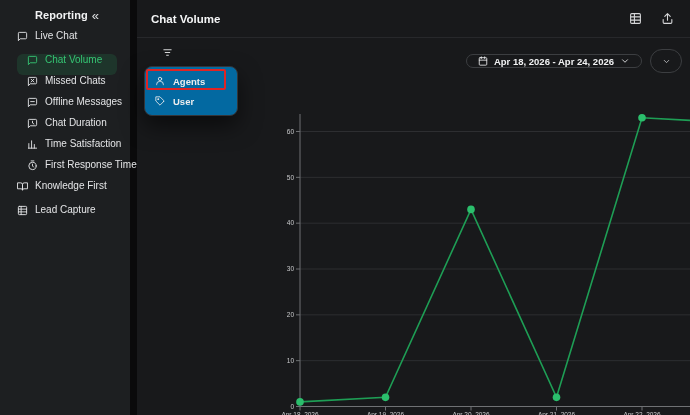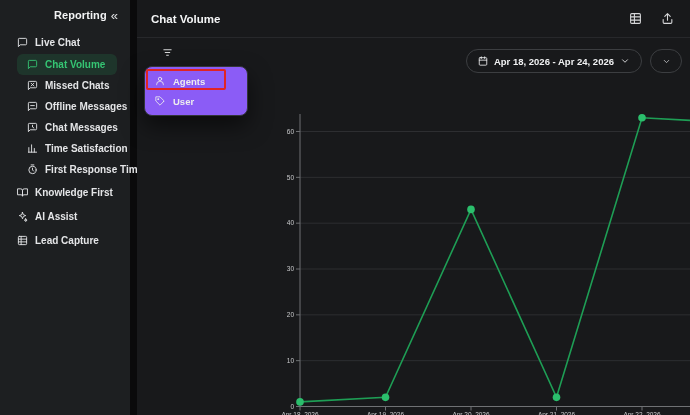--- a/index.html
+++ b/index.html
@@ -2,51 +2,51 @@
 <html><head>
 <meta charset="utf-8">
 <style>
   * { margin:0; padding:0; box-sizing:border-box; }
   html,body { width:690px; height:415px; background:#0a0a0b; overflow:hidden; }
   body { font-family:"Liberation Sans","DejaVu Sans",sans-serif; position:relative; }
   .page { position:absolute; inset:0; width:690px; height:415px; background:#0a0a0b; }
 
   
   .sidebar { position:absolute; left:0; top:0; width:130px; height:415px; background:#1d1f21; }
-  .sb-header { height:30px; display:flex; align-items:center; justify-content:flex-end; padding:0 8px 0 16px; }
+  .sb-header { height:30px; display:flex; align-items:center; justify-content:center; padding:0 8px 0 16px; }
   .sb-title { font-size:11px; font-weight:bold; color:#f2f3f4; letter-spacing:.1px; }
   .collapse-btn { color:#dfe0e2; font-size:13px; line-height:1; cursor:pointer; padding:2px 4px; }
   .nav { display:block; }
-  .nav-item { display:flex; align-items:center; gap:7px; color:#e4e5e7; font-size:10px; font-weight:700; cursor:pointer; }
+  .nav-item { display:flex; align-items:flex-start; gap:7px; color:#e4e5e7; font-size:10px; font-weight:400; cursor:pointer; }
   .nav-item.lvl0 { height:24px; padding-left:16px; }
   .nav-item.lvl1 { height:21px; margin:0 13px 0 17px; padding-left:9px; border-radius:6px; }
   .nav-item.selected { background:rgba(46,189,107,.14); color:#35c573; }
   .nav-item .ic { width:12px; height:12px; display:inline-flex; align-items:center; justify-content:center; flex:0 0 12px; }
   .nav-item .ic svg { width:11px; height:11px; display:block; }
   .nav-item .lbl { white-space:nowrap; }
 
   
   .main { position:absolute; left:137px; top:0; width:553px; height:415px; background:#18191b; }
   .main-header { height:38px; display:flex; align-items:center; justify-content:space-between; padding:0 14px; border-bottom:1px solid #27282b; }
   .main-title { font-size:11.5px; font-weight:bold; color:#f4f5f6; }
   .hdr-actions { display:flex; align-items:center; gap:14px; }
   .icon-btn { width:18px; height:18px; display:flex; align-items:center; justify-content:center; color:#d6d7d9; cursor:pointer; background:none; border:none; }
   .icon-btn svg { width:13px; height:13px; display:block; }
 
   .toolbar { height:32px; margin-top:7px; display:flex; align-items:center; justify-content:space-between; padding:0 8px 0 13px; position:relative; }
   .filter-btn { display:flex; align-items:center; gap:6px; color:#e8e9ea; font-size:9.5px; font-weight:600; background:none; border:none; cursor:pointer; padding:4px 6px;flex-direction:column; }
   .filter-btn svg { width:11px; height:11px; display:block; }
   .date-controls { display:flex; align-items:center; gap:8px; }
-  .date-pill { display:flex; align-items:center; gap:6px; height:24px; padding:0 11px; border:1px solid #3c3e41; border-radius:12px; color:#f1f2f3; font-size:9.5px; font-weight:600; background:transparent; cursor:pointer; }
+  .date-pill { display:flex; align-items:center; gap:6px; height:14px; padding:0 11px; border:1px solid #3c3e41; border-radius:12px; color:#f1f2f3; font-size:9.5px; font-weight:600; background:transparent; cursor:pointer; }
   .date-pill svg { width:10px; height:10px; display:block; }
   .chev-btn { width:32px; height:24px; border:1px solid #3c3e41; border-radius:12px; display:flex; align-items:center; justify-content:center; color:#d6d7d9; background:transparent; cursor:pointer; }
   .chev-btn svg { width:9px; height:9px; display:block; }
 
   
-  .dropdown { position:absolute; left:144px; top:66px; width:104px; background:#8b5cf6; border:1px solid #333539; border-radius:8px; padding:4px 0; box-shadow:0 10px 22px rgba(0,0,0,.55); z-index:40; }
+  .dropdown { position:absolute; left:144px; top:66px; width:94px; background:#0369a1; border:1px solid #333539; border-radius:8px; padding:4px 0; box-shadow:0 10px 22px rgba(0,0,0,.55); z-index:40; }
   .dd-item { height:20px; display:flex; align-items:center; gap:7px; padding-left:10px; color:#ededee; font-size:9.5px; font-weight:600; cursor:pointer; }
   .dd-item .ic { width:11px; height:11px; display:inline-flex; }
   .dd-item .ic svg { width:10px; height:10px; display:block; }
   .annotation-box { position:absolute; left:146px; top:69px; width:80px; height:21px; border:2px solid #e02424; border-radius:2px; z-index:50; pointer-events:none; }
 
   
   .chart-wrap { position:absolute; left:137px; top:100px; width:553px; height:315px; z-index:10; }
   .chart-wrap svg { display:block; overflow:hidden; }
 </style>
 </head>
@@ -94,21 +94,21 @@
           </span>
           <span class="lbl">Offline Messages</span>
         </div>
         <div class="nav-item lvl1">
           <span class="ic">
             <svg viewBox="0 0 24 24" fill="none" stroke="currentColor" stroke-width="2" stroke-linecap="round" stroke-linejoin="round">
               <path d="M21 15a2 2 0 0 1-2 2H7l-4 4V5a2 2 0 0 1 2-2h14a2 2 0 0 1 2 2z"></path>
               <path d="M12 7v4l3 2"></path>
             </svg>
           </span>
-          <span class="lbl">Chat Messages</span>
+          <span class="lbl">Chat Duration</span>
         </div>
         <div class="nav-item lvl1">
           <span class="ic">
             <svg viewBox="0 0 24 24" fill="none" stroke="currentColor" stroke-width="2" stroke-linecap="round" stroke-linejoin="round">
               <path d="M4 20V10M10 20V4M16 20v-8M21 20H3"></path>
             </svg>
           </span>
           <span class="lbl">Time Satisfaction</span>
         </div>
         <div class="nav-item lvl1">
@@ -120,29 +120,20 @@
           </span>
           <span class="lbl">First Response Time</span>
         </div>
         <div class="nav-item lvl0">
           <span class="ic">
             <svg viewBox="0 0 24 24" fill="none" stroke="currentColor" stroke-width="2" stroke-linecap="round" stroke-linejoin="round">
               <path d="M2 4h6a4 4 0 0 1 4 4v12a3 3 0 0 0-3-3H2zM22 4h-6a4 4 0 0 0-4 4v12a3 3 0 0 1 3-3h7z"></path>
             </svg>
           </span>
           <span class="lbl">Knowledge First</span>
-        </div>
-        <div class="nav-item lvl0">
-          <span class="ic">
-            <svg viewBox="0 0 24 24" fill="none" stroke="currentColor" stroke-width="2" stroke-linecap="round" stroke-linejoin="round">
-              <path d="M12 3l1.9 5.1L19 10l-5.1 1.9L12 17l-1.9-5.1L5 10l5.1-1.9z"></path>
-              <path d="M19 17l.8 2.2L22 20l-2.2.8L19 23l-.8-2.2L16 20l2.2-.8z"></path>
-            </svg>
-          </span>
-          <span class="lbl">AI Assist</span>
         </div>
         <div class="nav-item lvl0">
           <span class="ic">
             <svg viewBox="0 0 24 24" fill="none" stroke="currentColor" stroke-width="2" stroke-linecap="round" stroke-linejoin="round">
               <rect x="3" y="3" width="18" height="18" rx="2"></rect>
               <path d="M3 9h18M3 15h18M9 3v18"></path>
             </svg>
           </span>
           <span class="lbl">Lead Capture</span>
         </div>

